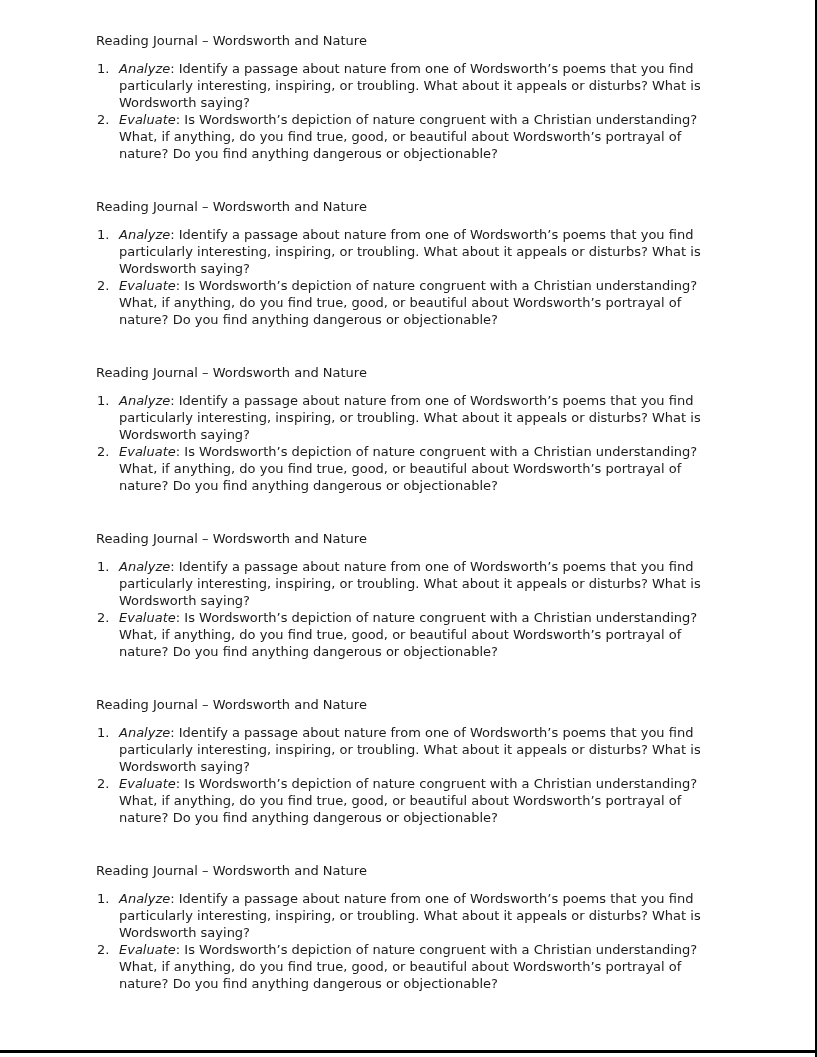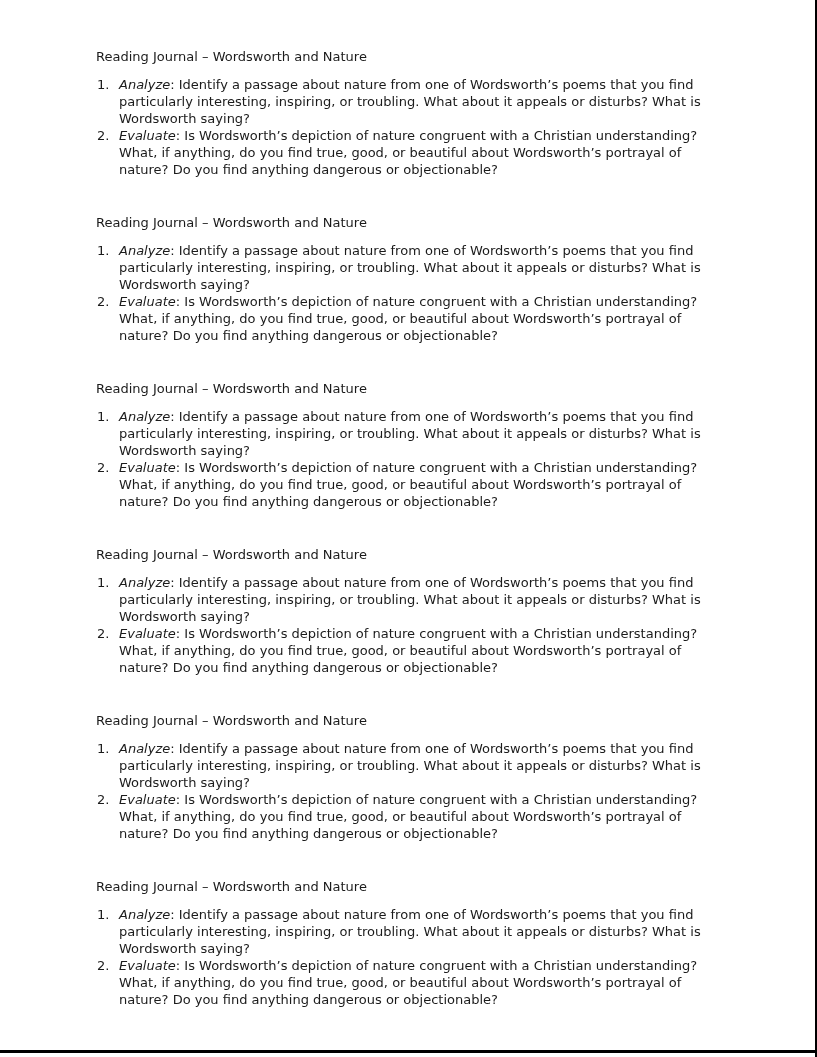--- a/index.html
+++ b/index.html
@@ -32,21 +32,21 @@
     height: 3px;
     background: #000000;
   }
   .content {
     position: absolute;
     top: 32px;
     left: 96px;
     width: 625px;
   }
   .journal-section {
-    margin: 16px 0 36px 0;
+    margin: 0 0 36px 0;
   }
   .section-title {
     font-size: 13px;
     font-weight: 400;
     line-height: 17px;
     margin: 0 0 11px 0;
     color: #1b1b1b;
   }
   .section-list {
     list-style: none;

